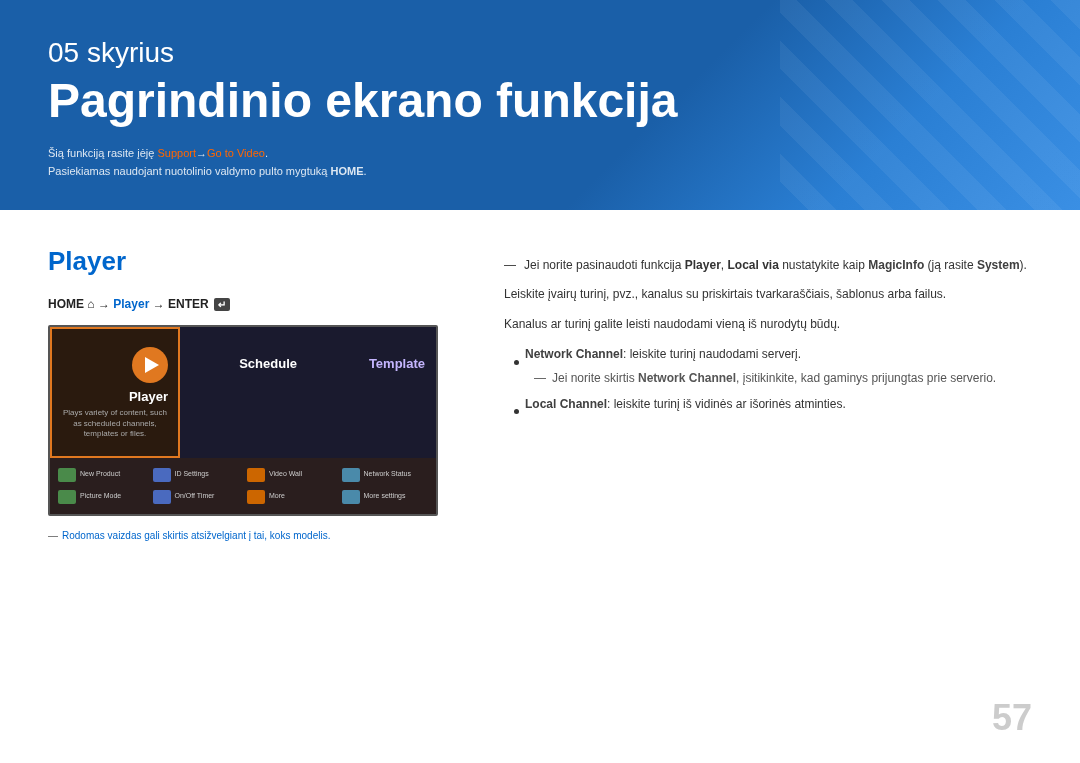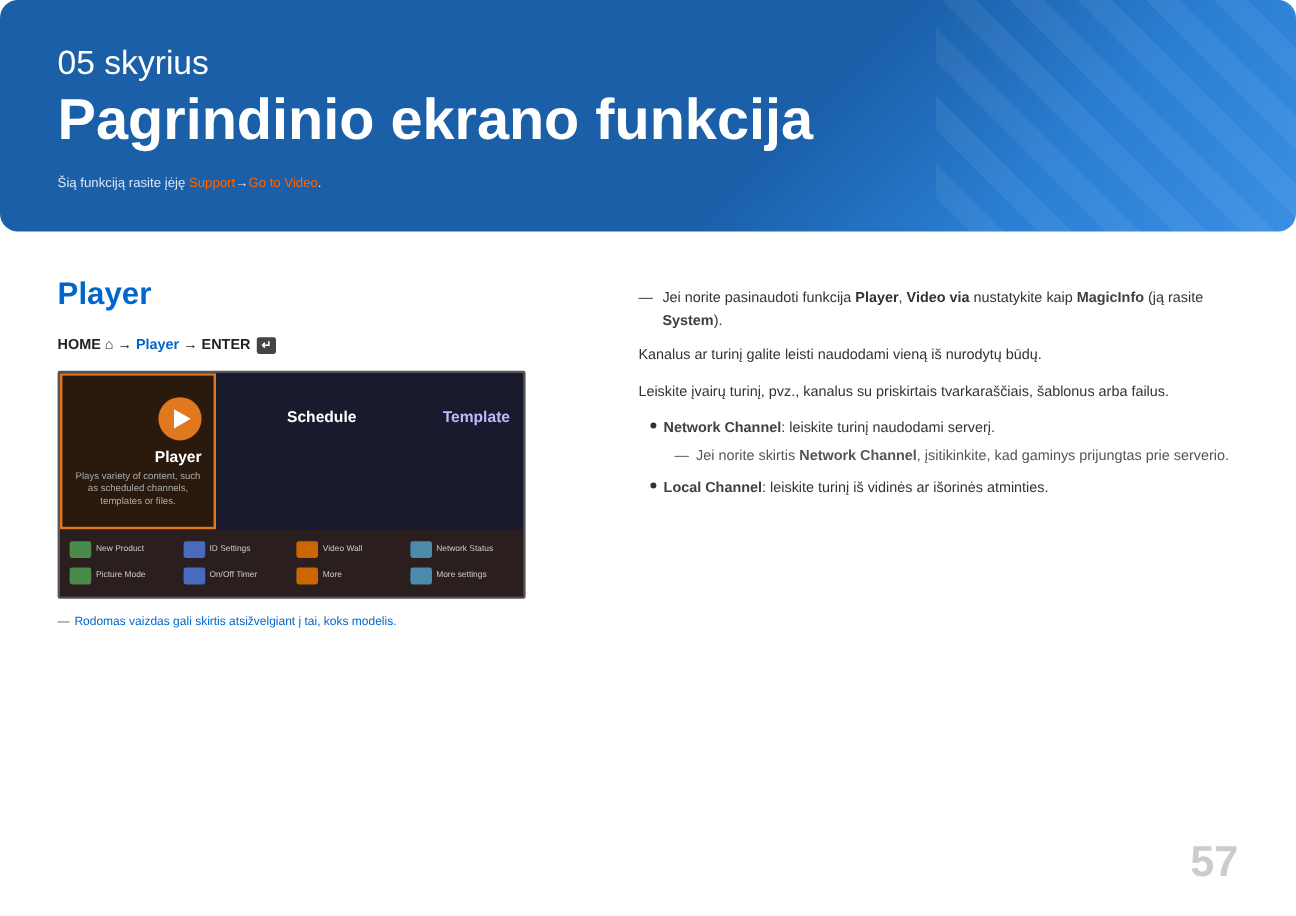--- a/index.html
+++ b/index.html
@@ -12,21 +12,20 @@
       overflow: hidden;
     }
 
     
     .header-banner {
       background: linear-gradient(135deg, #1a5fa8 0%, #1a5fa8 60%, #2a7fd4 80%, #3a8fe4 100%);
       padding: 36px 40px 30px 48px;
       position: relative;
       overflow: hidden;
       min-height: 160px;
-      border-radius: 15px;
     }
     .header-banner::after {
       content: '';
       position: absolute;
       right: 0;
       top: 0;
       width: 300px;
       height: 100%;
       background: 
         repeating-linear-gradient(
@@ -63,21 +62,21 @@
     .header-info-line2 {
       color: rgba(255,255,255,0.85);
       font-size: 11px;
       line-height: 1.6;
     }
 
     
     .content-area {
       display: flex;
       padding: 36px 48px 36px 48px;
-      gap: 64px;
+      gap: 36px;
     }
 
     
     .left-column {
       width: 420px;
       flex-shrink: 0;
     }
 
     .section-title {
       color: #0066cc;
@@ -232,21 +231,21 @@
     .bullet-list {
       margin: 8px 0 8px 10px;
     }
     .bullet-item {
       display: flex;
       gap: 6px;
       font-size: 12px;
       color: #333;
       line-height: 1.7;
       margin-bottom: 4px;
-      align-items: flex-start;
+      align-items: flex-end;
     }
     .bullet-dot {
       flex-shrink: 0;
       margin-top: 6px;
       width: 5px;
       height: 5px;
       border-radius: 50%;
       background: #333;
     }
     .strong-link {
@@ -274,20 +273,23 @@
     }
   </style>
 </head>
 <body>
 
 <div class="header-banner">
   <div class="chapter-number">05 skyrius</div>
   <div class="chapter-title">Pagrindinio ekrano funkcija</div>
   <div class="header-info-line">
     <span>Šią funkciją rasite įėję </span><span class="header-info-link">Support</span><span>→</span><span class="header-info-link">Go to Video</span><span>.</span>
+  </div>
+  <div class="header-info-line2">
+    <span>Pasiekiamas naudojant nuotolinio valdymo pulto mygtuką </span><strong>HOME</strong><span>.</span>
   </div>
 </div>
 
 <div class="content-area">
 
   <div class="left-column">
     <div class="section-title">Player</div>
 
     <div class="nav-path">
       <span>HOME</span>
@@ -358,26 +360,26 @@
       <span class="footnote-dash">—</span>
       <span>Rodomas vaizdas gali skirtis atsižvelgiant į tai, koks modelis.</span>
     </div>
   </div>
 
   <div class="right-column">
 
     <div class="dash-item">
       <span class="dash-sym">—</span>
       <span>
-        <span>Jei norite pasinaudoti funkcija </span><strong>Player</strong><span>, </span><strong>Video via</strong><span> nustatykite kaip </span><span class="strong-link">MagicInfo</span><span> (ją rasite </span><span class="strong-link">System</span><span>).</span>
+        <span>Jei norite pasinaudoti funkcija </span><strong>Player</strong><span>, </span><strong>Local via</strong><span> nustatykite kaip </span><span class="strong-link">MagicInfo</span><span> (ją rasite </span><span class="strong-link">System</span><span>).</span>
       </span>
     </div>
 
+    <p>Leiskite įvairų turinį, pvz., kanalus su priskirtais tvarkaraščiais, šablonus arba failus.</p>
     <p>Kanalus ar turinį galite leisti naudodami vieną iš nurodytų būdų.</p>
-    <p>Leiskite įvairų turinį, pvz., kanalus su priskirtais tvarkaraščiais, šablonus arba failus.</p>
 
     <div class="bullet-list">
       <div class="bullet-item">
         <div class="bullet-dot"></div>
         <span>
           <span class="strong-link">Network Channel</span><span>: leiskite turinį naudodami serverį.</span>
         </span>
       </div>
 
       <div class="sub-dash">

